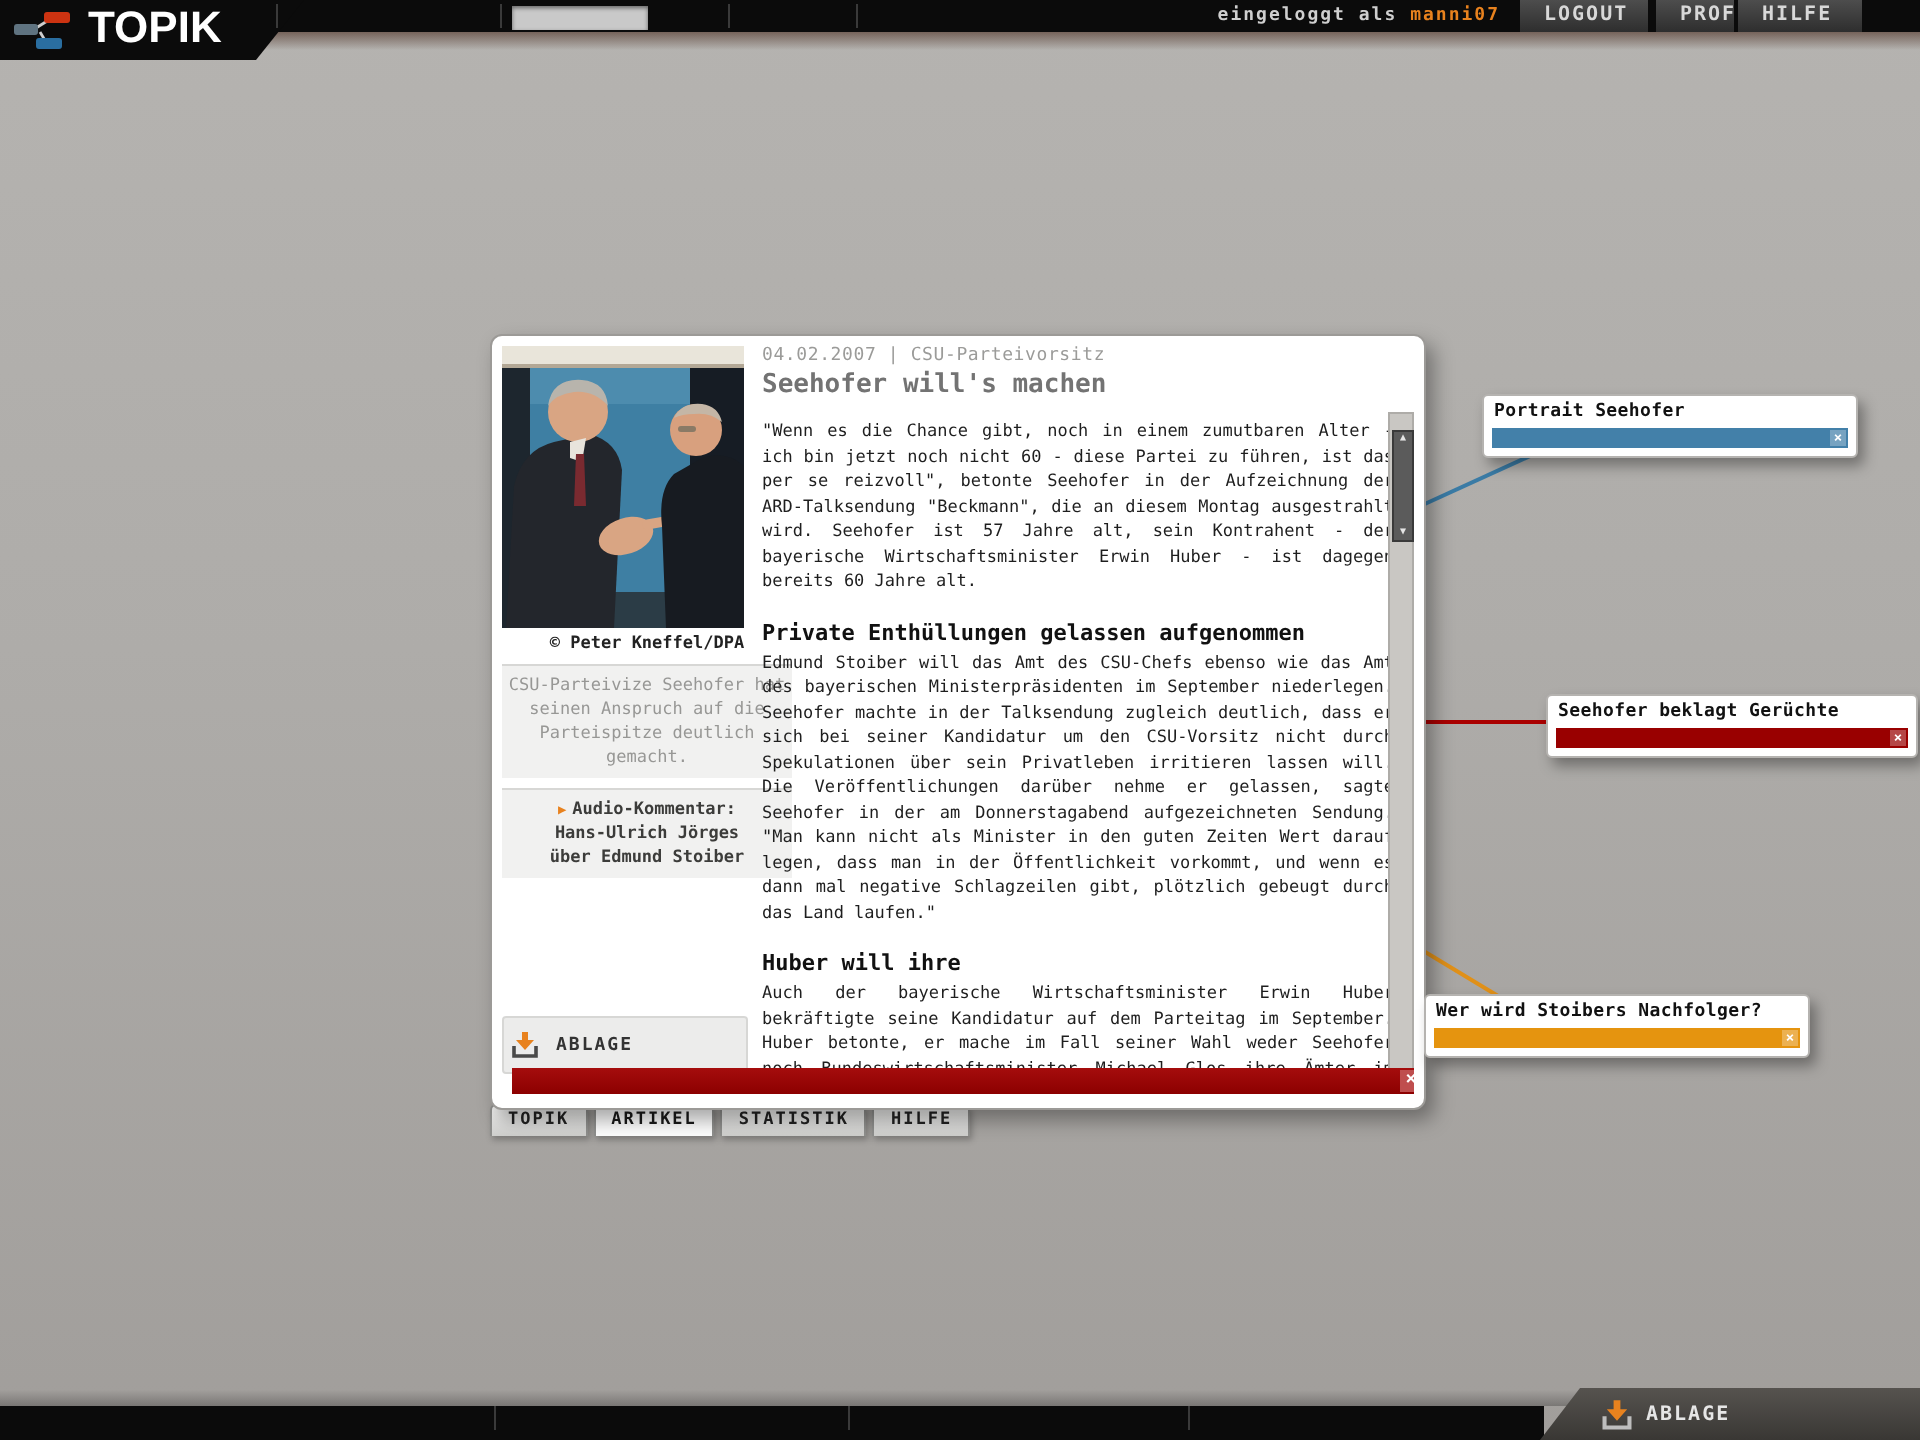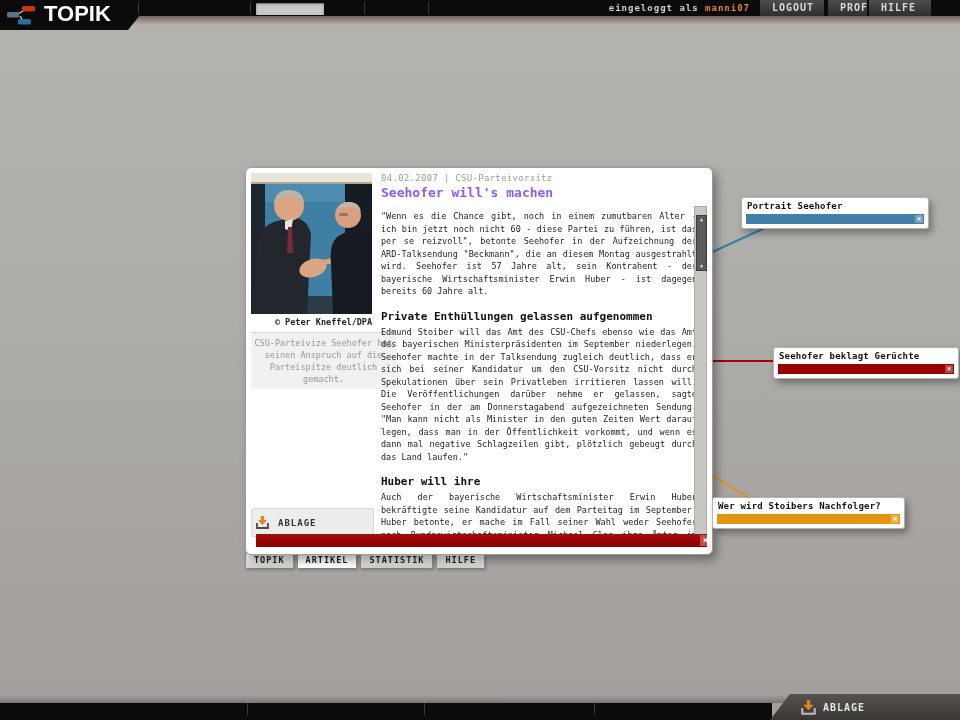--- a/index.html
+++ b/index.html
@@ -43,21 +43,21 @@
         font-size:8.5px;line-height:12px;}
   .caption{color:#979795;}
   .audio{color:#3c3c3a;font-weight:bold;}
   .audio .arr{color:#e8821e;font-size:7px;margin-right:3px;}
   .ablage-cell{position:absolute;left:0;bottom:2px;width:115px;background:#ececeb;
         border:1px solid #d7d7d5;border-radius:2px;padding:6px 3px;display:flex;align-items:center;}
   .ablage-cell .lbl{font-size:9px;font-weight:bold;letter-spacing:1px;color:#333;margin-left:8px;}
 
   .rightcol{position:absolute;left:130px;top:0;width:316px;height:366px;overflow:hidden;}
   .meta{color:#9b9b99;font-size:9px;letter-spacing:.3px;}
-  .atitle{color:#8b5cf6;font-size:13px;font-weight:bold;font-family:"DejaVu Sans Mono",monospace;margin:2px 0 10px 0;}
+  .atitle{color:#737373;font-size:13px;font-weight:bold;font-family:"DejaVu Sans Mono",monospace;margin:2px 0 10px 0;}
   .para{font-size:8.5px;line-height:12.5px;color:#1e1e1e;text-align:justify;margin:0 0 10px 0;}
   .h2{font-size:11px;font-weight:bold;color:#111;margin:12px 0 3px 0;}
 
   .scrollbar{position:absolute;right:0;top:33px;width:13px;height:333px;background:#c9c7c3;
         border:1px solid #aeaca8;box-sizing:border-box;}
   .thumb{position:absolute;left:1px;top:8px;width:9px;height:54px;background:#5b5b5b;border:1px solid #3a3a3a;
         display:flex;flex-direction:column;justify-content:space-between;align-items:center;cursor:pointer;}
   .thumb span{color:#e5e5e5;font-size:5px;line-height:7px;}
 
   .win-redbar{position:absolute;left:5px;bottom:2px;width:456px;height:13px;
@@ -162,20 +162,25 @@
           <ellipse cx="62" cy="95" rx="14" ry="9" fill="#d9a583" transform="rotate(-18 62 95)"></ellipse>
           <rect x="70" y="86" width="14" height="5" rx="2.5" fill="#d9a583" transform="rotate(-10 77 88)"></rect>
 
           <path d="M121 141 L121 60 Q112 52 100 56 L86 64 Q78 72 80 90 L82 141 Z" fill="#171b21"></path>
           <circle cx="97" cy="42" r="13" fill="#d8a07e"></circle>
           <path d="M86 36 Q90 28 100 29 Q108 30 110 38 Q104 33 96 34 Q90 34 86 36 Z" fill="#c4b6a6"></path>
           <rect x="88" y="40" width="9" height="3" rx="1.5" fill="#8a7a66"></rect>
         </svg>
         <div class="credit">© Peter Kneffel/DPA</div>
         <div class="cell caption">CSU-Parteivize Seehofer hat seinen Anspruch auf die Parteispitze deutlich gemacht.</div>
+        <div class="cell audio">
+          <span class="arr">▶</span><span>Audio-Kommentar:</span><br>
+          <span>Hans-Ulrich Jörges</span><br>
+          <span>über Edmund Stoiber</span>
+        </div>
         <div class="ablage-cell">
           <svg width="15" height="15" viewBox="0 0 15 15">
             <path d="M6 1 h3 v4 h3 l-4.5 5 -4.5 -5 h3 z" fill="#e8821e"></path>
             <path d="M2 8 v5 h11 v-5" fill="none" stroke="#4a4a4a" stroke-width="1.8"></path>
           </svg>
           <span class="lbl">ABLAGE</span>
         </div>
       </div>
 
       <div class="rightcol">

